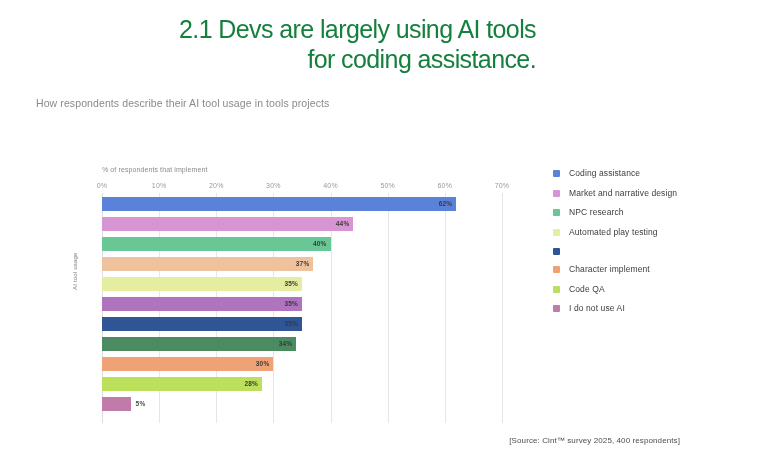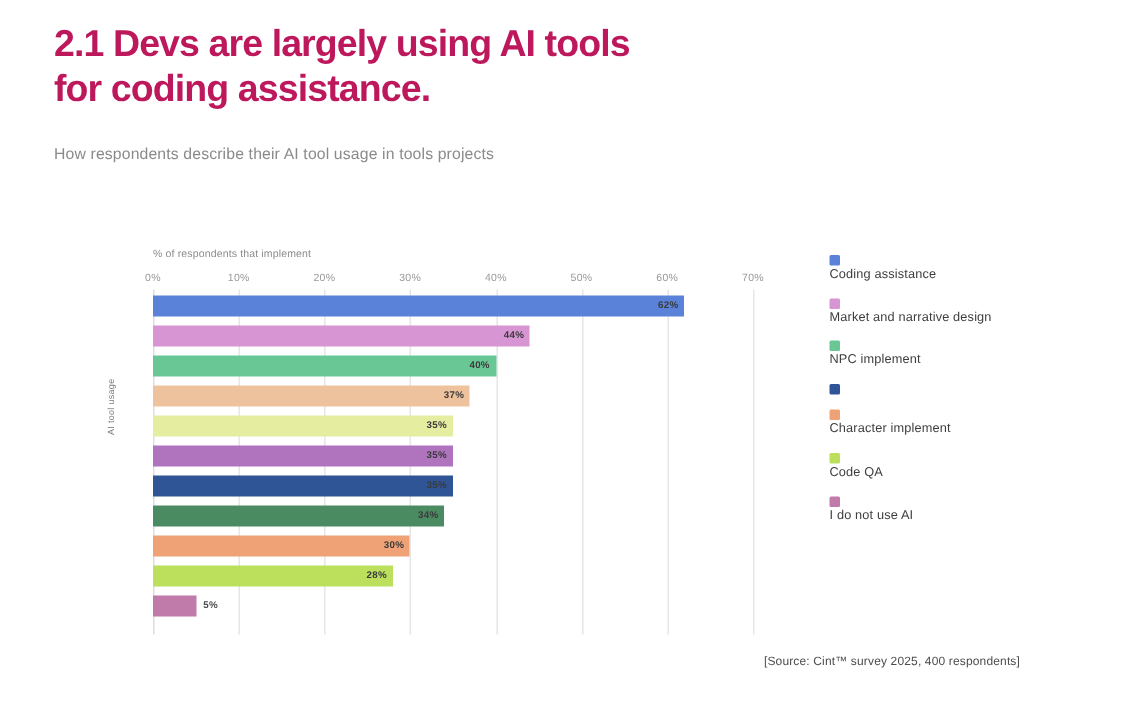--- a/index.html
+++ b/index.html
@@ -19,25 +19,26 @@
   
   #header {
     position: absolute;
     left: 36px;
     top: 14px;
     width: 500px;
   }
   #page-title {
     font-size: 25px;
     line-height: 30px;
-    font-weight: bold;
+    font-weight: normal;
     letter-spacing: -0.6px;
-    color: #be185d;
+    color: #15803d;
     margin: 0;
     white-space: pre-line;
+    text-align: right;
   }
   #page-subtitle {
     margin: 0;
     padding-top: 22px;
     font-size: 10.5px;
     line-height: 14px;
     color: #8a8a8a;
     letter-spacing: 0.1px;
   }
 
@@ -144,21 +145,20 @@
   #legend {
     position: absolute;
     left: 553px;
     top: 168px;
     width: 190px;
   }
   .legend-item {
     display: flex;
     align-items: flex-start;
     margin-bottom: 8.6px;
-    flex-direction: column;
   }
   .legend-swatch {
     width: 7px;
     height: 7px;
     flex: 0 0 7px;
     margin-top: 2px;
     margin-right: 9px;
     border-radius: 1px;
   }
   .legend-label {
@@ -276,21 +276,25 @@
     <div class="legend-item">
       <span class="legend-swatch" style="background: rgb(91, 130, 217);"></span>
       <span class="legend-label">Coding assistance</span>
     </div>
     <div class="legend-item">
       <span class="legend-swatch" style="background: rgb(215, 149, 212);"></span>
       <span class="legend-label">Market and narrative design</span>
     </div>
     <div class="legend-item">
       <span class="legend-swatch" style="background: rgb(105, 199, 149);"></span>
-      <span class="legend-label">NPC implement</span>
+      <span class="legend-label">NPC research</span>
+    </div>
+    <div class="legend-item">
+      <span class="legend-swatch" style="background: rgb(228, 237, 160);"></span>
+      <span class="legend-label">Automated play testing</span>
     </div>
     <div class="legend-item">
       <span class="legend-swatch" style="background: rgb(47, 85, 151);"></span>
     </div>
     <div class="legend-item">
       <span class="legend-swatch" style="background: rgb(240, 162, 119);"></span>
       <span class="legend-label">Character implement</span>
     </div>
     <div class="legend-item">
       <span class="legend-swatch" style="background: rgb(188, 224, 92);"></span>

